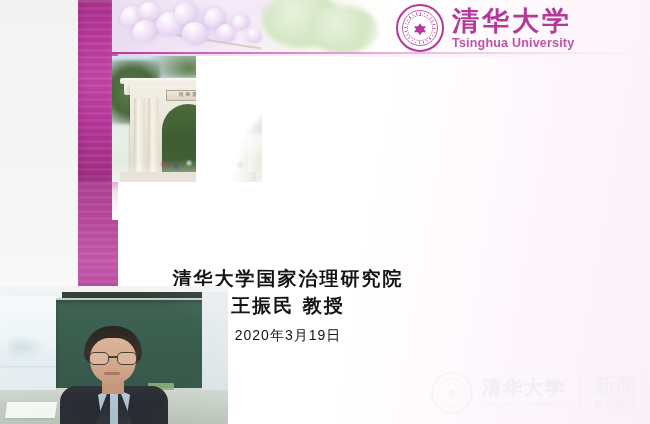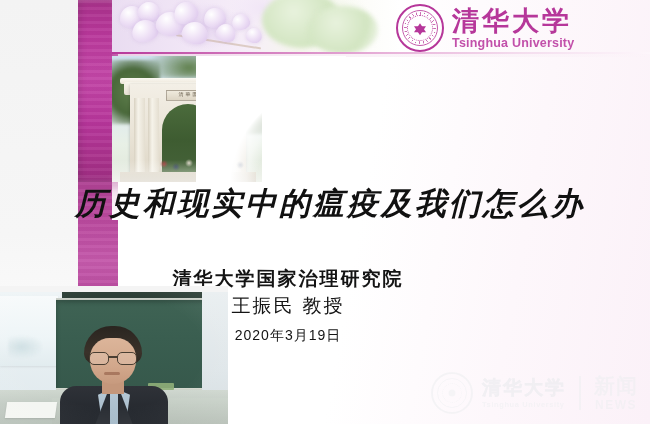--- a/index.html
+++ b/index.html
@@ -333,21 +333,21 @@
   }
   .sub-org {
     font-size: 19px;
     font-weight: 700;
     letter-spacing: 2px;
     line-height: 24px;
     white-space: nowrap;
   }
   .sub-person {
     font-size: 19px;
-    font-weight: 400;
+    font-weight: 700;
     letter-spacing: 2px;
     line-height: 30px;
     white-space: nowrap;
   }
   .sub-date {
     font-family: "Liberation Sans", "DejaVu Sans", sans-serif;
     font-size: 14px;
     font-weight: 400;
     letter-spacing: 1px;
     line-height: 30px;
@@ -581,21 +581,20 @@
     <div class="seal">
       <div class="seal-ticks"></div>
       <div class="seal-star"></div>
     </div>
     <div class="logo-text">
       <div class="logo-cn">清华大学</div>
       <div class="logo-en">Tsinghua University</div>
     </div>
   </div>
 
-  <div class="title-line2">历史和现实中的瘟疫及我们怎么办</div>
 
   <div class="subtitle">
     <div class="sub-org">清华大学国家治理研究院</div>
     <div class="sub-person">王振民 教授</div>
     <div class="sub-date">2020年3月19日</div>
   </div>
 
   <div class="watermark">
     <div class="wm-seal">
       <div class="wm-seal-core"></div>

